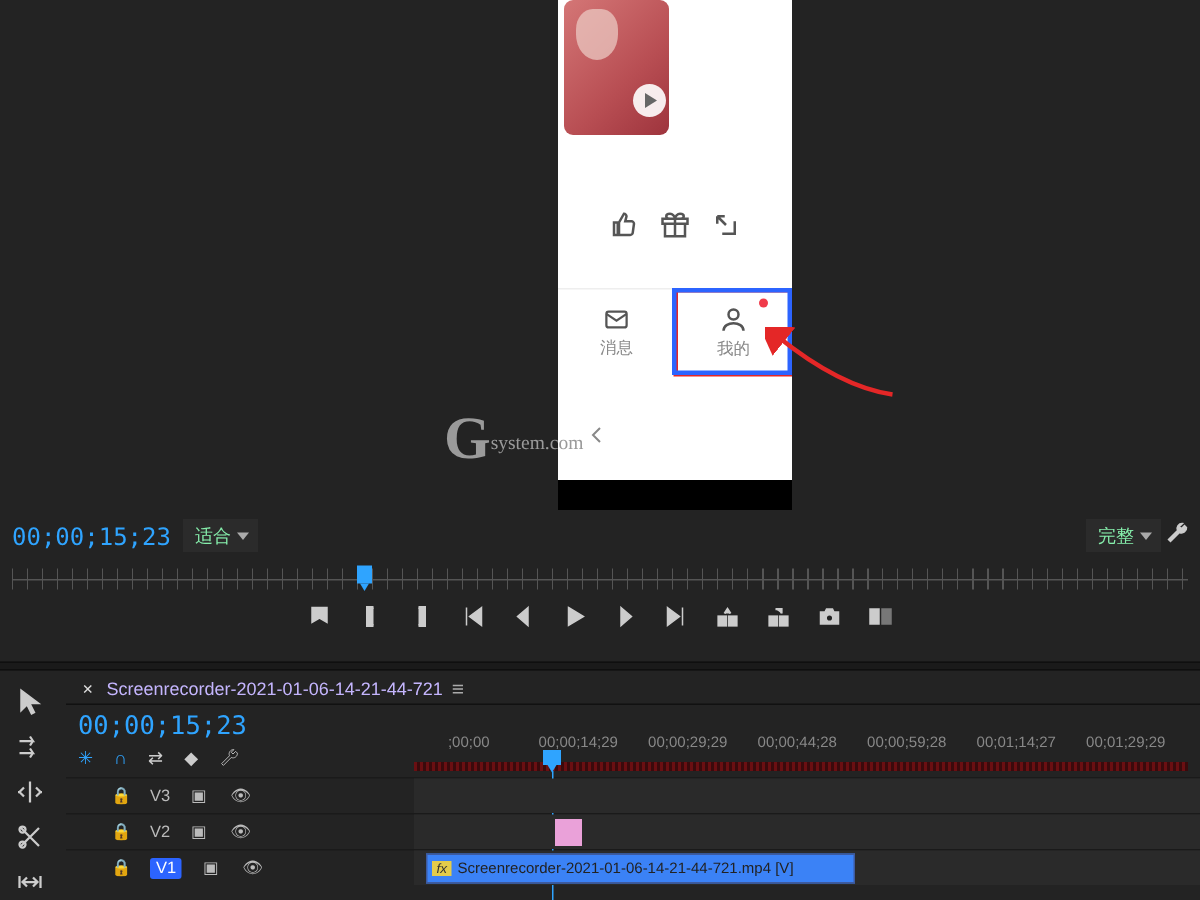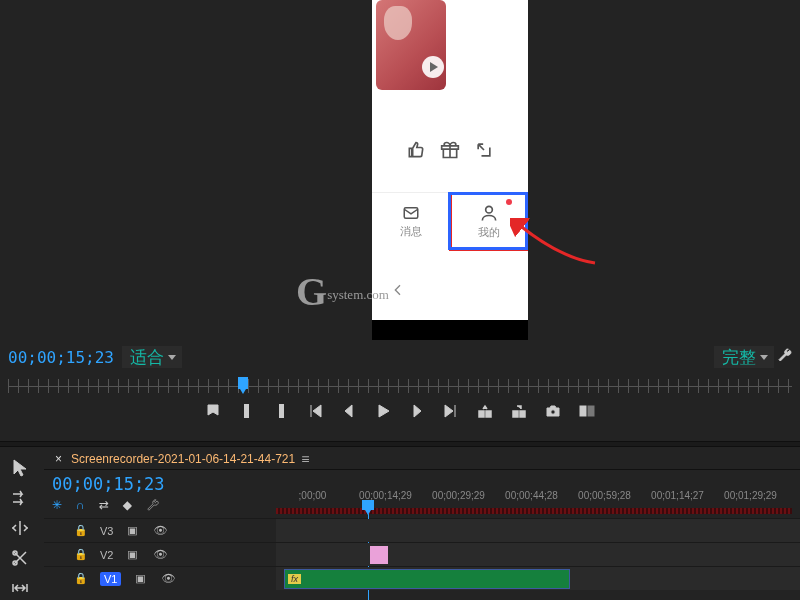--- a/index.html
+++ b/index.html
@@ -115,21 +115,21 @@
     position: absolute; left: 0; top: 344px; right: 0; height: 66px;
   }
   .tc-row {
     display: flex; align-items: center; gap: 8px;
     padding: 2px 8px;
   }
   .tc {
     color: #2fa4ff; font-family: "Consolas", monospace; font-size: 16px;
   }
   .sel {
-    background: #2b2b2b; color: #14b8a6; border: none; font-size: 17px;
+    background: #2b2b2b; color: #86efac; border: none; font-size: 12px;
     height: 22px; padding: 0 18px 0 8px;
     appearance: none; position: relative;
   }
   .sel-wrap { position: relative; display: inline-block; }
   .sel-wrap::after {
     content: ""; position: absolute; right: 6px; top: 9px;
     border-left: 4px solid transparent;
     border-right: 4px solid transparent;
     border-top: 5px solid #aaa;
     pointer-events: none;
@@ -177,21 +177,21 @@
   .tl {
     position: absolute; left: 44px; right: 0; top: 448px; bottom: 0;
     background: #232323;
   }
   .tl-tabrow {
     height: 22px; display: flex; align-items:center; gap: 6px;
     padding-left: 8px; color:#ccc;
     border-bottom: 1px solid #111;
   }
   .tl-tabrow .x { color:#ddd; cursor:pointer; padding:0 3px; }
-  .tl-tabrow .tabname { color:#fdba74; }
+  .tl-tabrow .tabname { color:#c4b5fd; }
   .tl-tabrow .menu { color:#aaa; font-size:14px; letter-spacing:2px; }
   .tl .seqhead { display:flex; }
   .tl .left {
     width: 232px;
     padding: 4px 0 0 8px;
   }
   .tl .tc2 { color:#2fa4ff; font-family: Consolas, monospace; font-size: 17px; }
   .tl .opts { display:flex; gap: 14px; margin-top:4px; align-items:center; }
   .tl .opts .o { color:#2fa4ff; }
   .tl .ruler-area { flex:1; position:relative; padding-top: 20px; }
@@ -220,21 +220,21 @@
   }
   .tracks { }
   .track { height: 24px; display:flex; align-items:center; border-top:1px solid #1a1a1a; }
   .track .hdr { width:232px; display:flex; align-items:center; gap:10px; padding-left: 28px; font-size:11px; color:#bbb;}
   .track .hdr .slot { width:18px; text-align:center; }
   .track .lane { flex:1; position:relative; height:100%; background:#2a2a2a;}
   .track.active .hdr .name { background:#2c64ff; color:#fff; padding:1px 4px; border-radius:2px;}
   .pink { position:absolute; left:94px; top:3px; width:18px; height:18px; background:#eaa1d9; }
   .clip {
     position:absolute; left:8px; top:2px; width:286px; height:20px;
-    background:#15803d; border:1px solid #3d5aa0;
+    background:#3b82f6; border:1px solid #3d5aa0;
     font-size:10px; color:#222;
     display:flex; align-items:center; gap:4px; padding-left:3px;
     white-space:nowrap; overflow:hidden;
   }
   .clip .fx { background:#e4cc4a; color:#333; font-style:italic; padding:0 3px; font-size:9px; }
 </style>
 </head>
 <body>
 
 <div class="program-area">
@@ -474,17 +474,18 @@
     <div class="track active">
       <div class="hdr">
         <span class="slot">🔒</span>
         <span class="name">V1</span>
         <span class="slot">▣</span>
         <span class="slot">👁</span>
       </div>
       <div class="lane">
         <div class="clip">
           <span class="fx">fx</span>
+          <span>Screenrecorder-2021-01-06-14-21-44-721.mp4 [V]</span>
         </div>
       </div>
     </div>
   </div>
 </div>
 
 </body></html>

